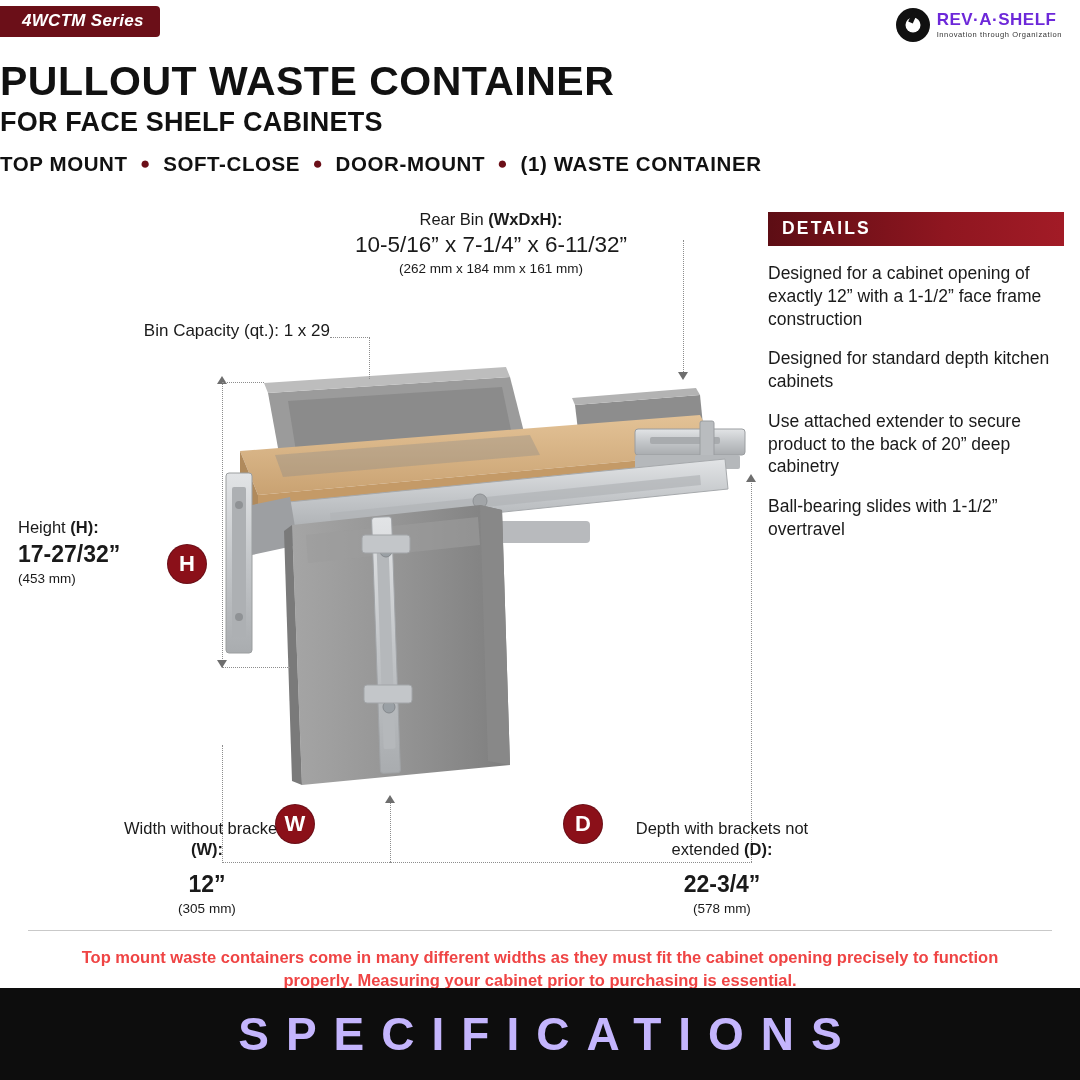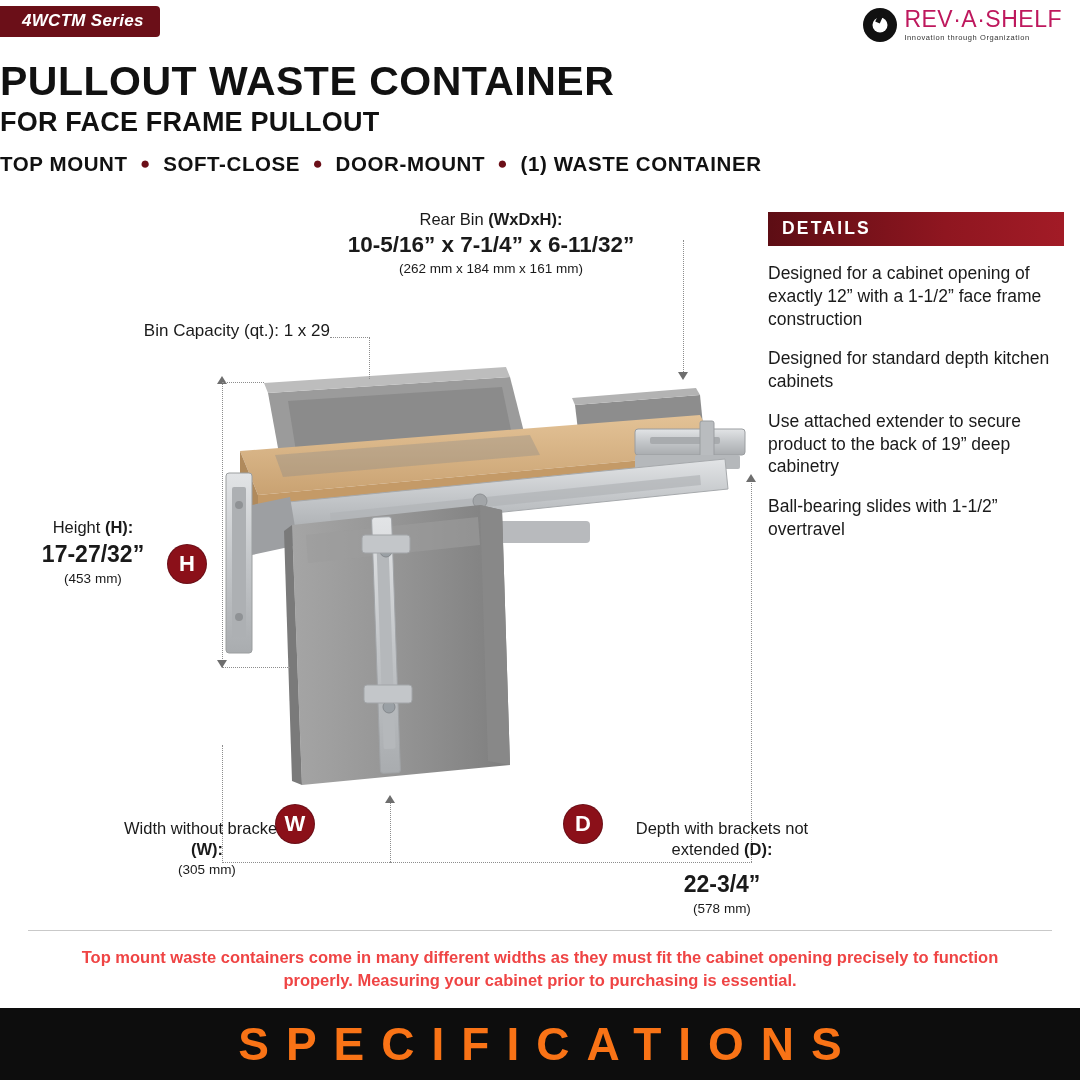--- a/index.html
+++ b/index.html
@@ -40,21 +40,21 @@
     width: 15px; height: 15px; border-radius: 50%;
     background: #fff; transform: translate(-50%,-50%);
   }
   .logo-mark::before {
     content: ""; position: absolute; left: 50%; top: 3px;
     width: 5px; height: 12px; background: #111; z-index: 2;
     transform: translateX(-50%) rotate(25deg);
   }
   .logo-text { line-height: 1; }
   .logo-title {
-    font-weight: normal; font-size: 23px; letter-spacing: 0.5px; color: #be185d;
+    font-weight: bold; font-size: 17px; letter-spacing: 0.5px; color: #6d28d9;
   }
   .logo-sub {
     font-size: 7.5px; letter-spacing: 0.6px; color: #333; margin-top: 3px;
   }
 
   
   .title-block { position: absolute; left: 0; right: 0; top: 60px; text-align: left; }
   .h1 {
     font-size: 41px; font-weight: bold; letter-spacing: 0.5px; color: #111;
     line-height: 1.05;
@@ -83,28 +83,28 @@
     list-style: none; font-size: 17.5px; line-height: 1.3; color: #1a1a1a;
     margin-bottom: 17px;
   }
 
   
   .callout { position: absolute; }
 
   
   #rear-bin { top: 210px; left: 296px; width: 390px; text-align: center; }
   #rear-bin .t1 { font-size: 16.5px; }
-  #rear-bin .t2 { font-size: 22.5px; font-weight: bold; margin-top: 3px; }
+  #rear-bin .t2 { font-size: 22.5px; font-weight: normal; margin-top: 3px; }
   #rear-bin .t3 { font-size: 13.5px; margin-top: 3px; }
 
   
   #bin-cap { top: 321px; left: 90px; width: 240px; font-size: 17px; text-align: right;}
 
   
-  #height { top: 518px; left: 18px; width: 150px; text-align: center; }
+  #height { top: 518px; left: 18px; width: 150px; text-align: left; }
   #height .t1 { font-size: 16.5px; }
   #height .t2 { font-size: 23px; font-weight: bold; margin-top: 4px;}
   #height .t3 { font-size: 13.5px; margin-top: 3px; }
 
   
   #width { top: 818px; left: 112px; width: 190px; text-align: center; }
   #width .t1 { font-size: 16.5px; line-height: 1.25; }
   #width .t2 { font-size: 23px; font-weight: bold; margin-top: 12px;}
   #width .t3 { font-size: 13.5px; margin-top: 3px; }
 
@@ -131,22 +131,22 @@
     text-align: center; font-size: 16.5px; font-weight: bold; line-height: 1.42;
     color: #ef4444;
   }
   .note-top-rule {
     position: absolute; left: 28px; right: 28px; top: 930px; height: 1px;
     background: #c9c9c9;
   }
 
   
   .spec-bar {
-    position: absolute; left: 0; right: 0; bottom: 0; height: 72px;
-    background: #0d0d0d; color: #f97316;
+    position: absolute; left: 0; right: 0; bottom: 0; height: 92px;
+    background: #0d0d0d; color: #c4b5fd;
     display: flex; align-items: center; justify-content: center;
   }
   .spec-bar span {
     font-size: 46px; font-weight: bold; letter-spacing: 17px;
     padding-left: 17px;
   }
 
   
   .product { position: absolute; left: 180px; top: 355px; width: 600px; height: 470px; }
 
@@ -171,38 +171,38 @@
   <div class="logo">
     <div class="logo-mark"></div>
     <div class="logo-text">
       <div class="logo-title">REV·A·SHELF</div>
       <div class="logo-sub">Innovation through Organization</div>
     </div>
   </div>
 
   <div class="title-block">
     <div class="h1">PULLOUT WASTE CONTAINER</div>
-    <div class="h2">FOR FACE FRAME PULLOUT</div>
+    <div class="h2">FOR FACE SHELF CABINETS</div>
     <div class="h3">
       <span>TOP MOUNT</span>
       <span class="dot">●</span>
       <span>SOFT-CLOSE</span>
       <span class="dot">●</span>
       <span>DOOR-MOUNT</span>
       <span class="dot">●</span>
       <span>(1) WASTE CONTAINER</span>
     </div>
   </div>
 
   <div class="details">
     <div class="details-header">DETAILS</div>
     <ul class="details-list">
       <li>Designed for a cabinet opening of exactly 12” with a 1-1/2” face frame construction</li>
       <li>Designed for standard depth kitchen cabinets</li>
-      <li>Use attached extender to secure product to the back of 19” deep cabinetry</li>
+      <li>Use attached extender to secure product to the back of 20” deep cabinetry</li>
       <li>Ball-bearing slides with 1-1/2” overtravel</li>
     </ul>
   </div>
 
   <div class="product">
     <svg width="600" height="470" viewBox="0 0 600 470">
       <defs>
         <linearGradient id="woodg" x1="0" y1="0" x2="0" y2="1">
           <stop offset="0%" stop-color="#e3c296"></stop>
           <stop offset="100%" stop-color="#c9a272"></stop>
@@ -327,20 +327,21 @@
     </div>
     <div class="t2">17-27/32”</div>
     <div class="t3">(453 mm)</div>
   </div>
 
   <div class="callout" id="width">
     <div class="t1">
       <span>Width without brackets</span>
       <b>(W):</b>
     </div>
+    <div class="t2">12”</div>
     <div class="t3">(305 mm)</div>
   </div>
 
   <div class="callout" id="depth">
     <div class="t1">
       <span>Depth with brackets not extended</span>
       <b>(D):</b>
     </div>
     <div class="t2">22-3/4”</div>
     <div class="t3">(578 mm)</div>

